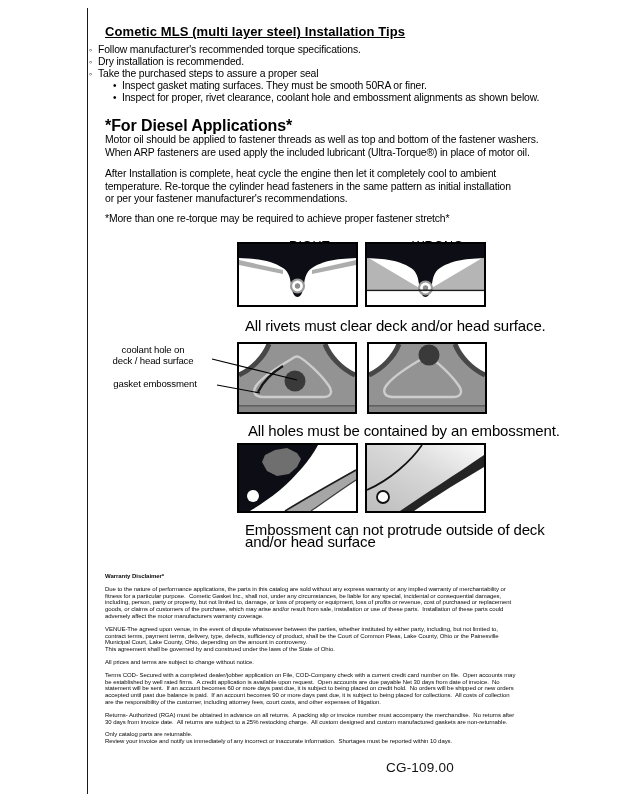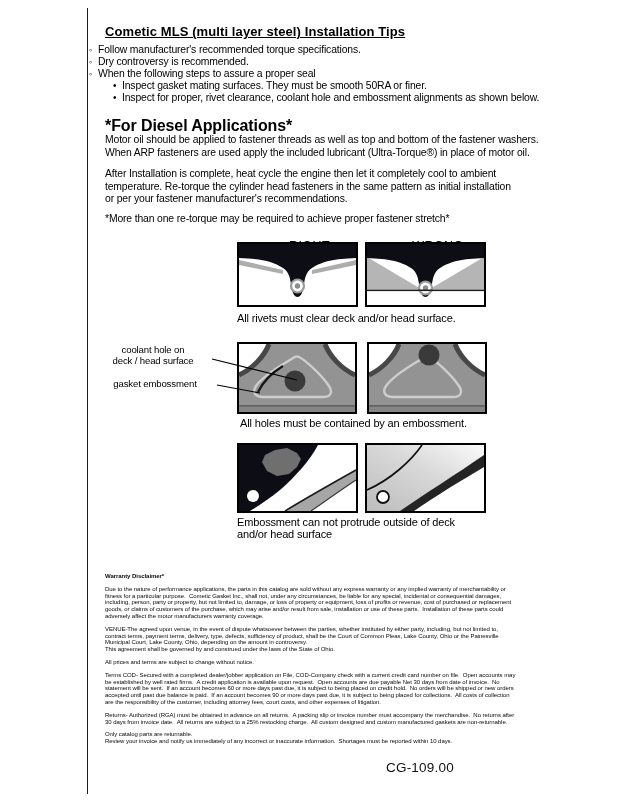--- a/index.html
+++ b/index.html
@@ -23,21 +23,21 @@
   .diesel-h { position:absolute; left:105px; top:117px; margin:0; font-size:16px; font-weight:bold; letter-spacing:-0.1px; }
   .body-p { position:absolute; left:105px; margin:0; font-size:10.4px; line-height:12.6px; letter-spacing:-0.15px; }
   .pre { white-space:pre-wrap; }
   .p-motor { top:134px; width:480px; }
   .p-after { top:168px; width:480px; }
   .p-note  { top:213px; width:480px; }
 
   .dg-label { position:absolute; margin:12px; font-size:12.5px; letter-spacing:0.4px; text-align:center; }
   .dg-box { position:absolute; border:2px solid #000; background:#fff; }
   .dg-box svg { display:block; }
-  .caption { position:absolute; margin:0; font-size:11px; line-height:12px; letter-spacing:-0.15px; }
+  .caption { position:absolute; margin:8px; font-size:15px; line-height:12px; letter-spacing:-0.15px; }
 
   .callout { position:absolute; margin:0; font-size:9.6px; line-height:11px; letter-spacing:-0.15px; text-align:center; }
   .leaders { position:absolute; left:140px; top:340px; }
 
   .fine { position:absolute; left:105px; top:573px; width:480px; font-size:6px; line-height:6.8px; letter-spacing:-0.05px; color:#0a0a0a; }
   .fine p { margin:0; }
   .fp-h { font-weight:bold; }
   .m6 { margin-top:6px !important; }
 
   .page-code { position:absolute; left:386px; top:760px; margin:0; font-size:13.5px; letter-spacing:0.2px; color:#111; }
@@ -50,25 +50,25 @@
 
   <h1 class="title">Cometic MLS (multi layer steel) Installation Tips</h1>
 
   <div class="bullets">
     <div class="b-row">
       <span class="dot">◦</span>
       <span>Follow manufacturer's recommended torque specifications.</span>
     </div>
     <div class="b-row">
       <span class="dot">◦</span>
-      <span>Dry controversy is recommended.</span>
+      <span>Dry installation is recommended.</span>
     </div>
     <div class="b-row">
       <span class="dot">◦</span>
-      <span>When the following steps to assure a proper seal</span>
+      <span>Take the purchased steps to assure a proper seal</span>
     </div>
     <div class="b-row sub">
       <span class="dot filled">•</span>
       <span>Inspect gasket mating surfaces.  They must be smooth 50RA or finer.</span>
     </div>
     <div class="b-row sub">
       <span class="dot filled">•</span>
       <span>Inspect for proper, rivet clearance, coolant hole and embossment alignments as shown below.</span>
     </div>
   </div>

